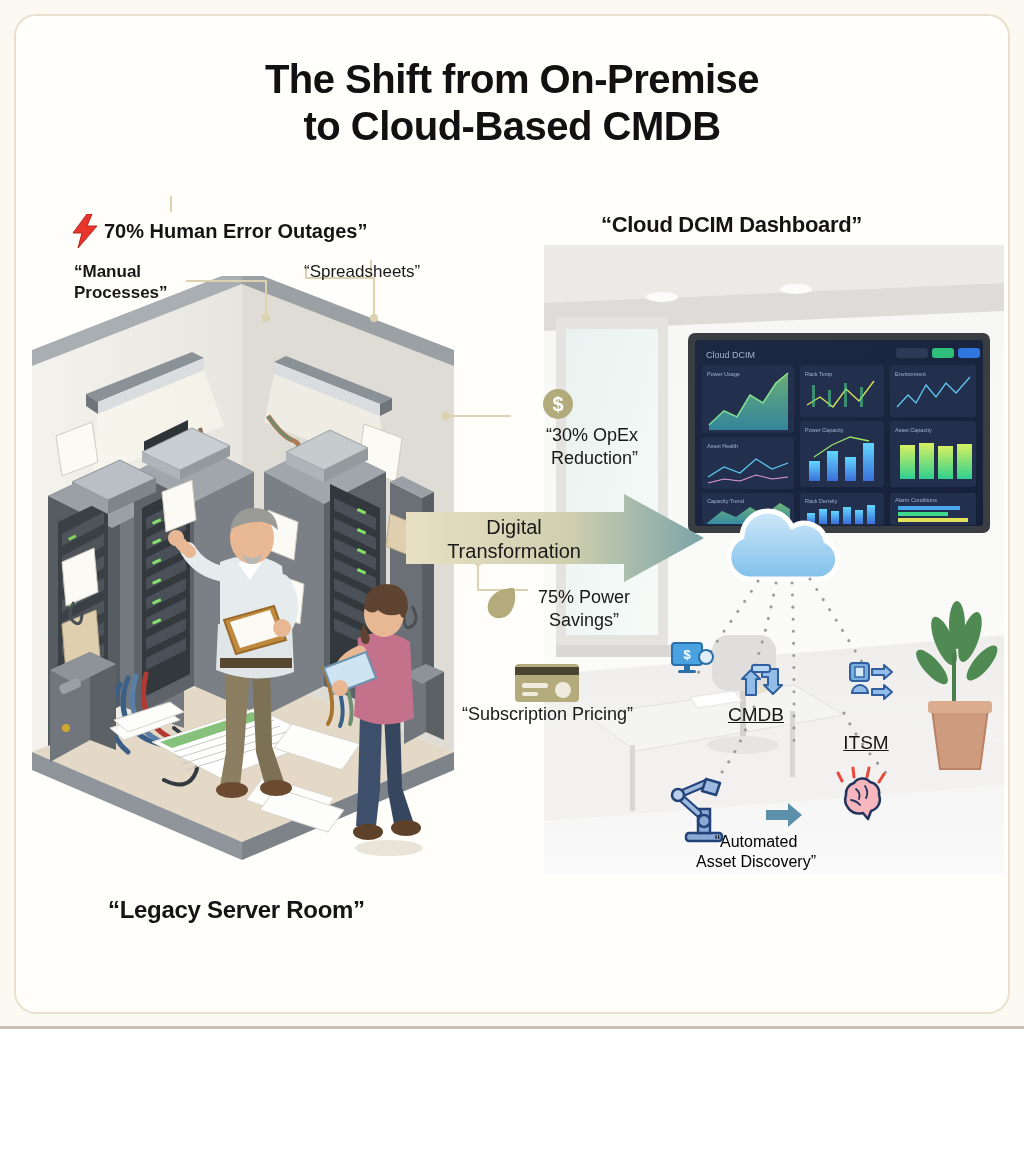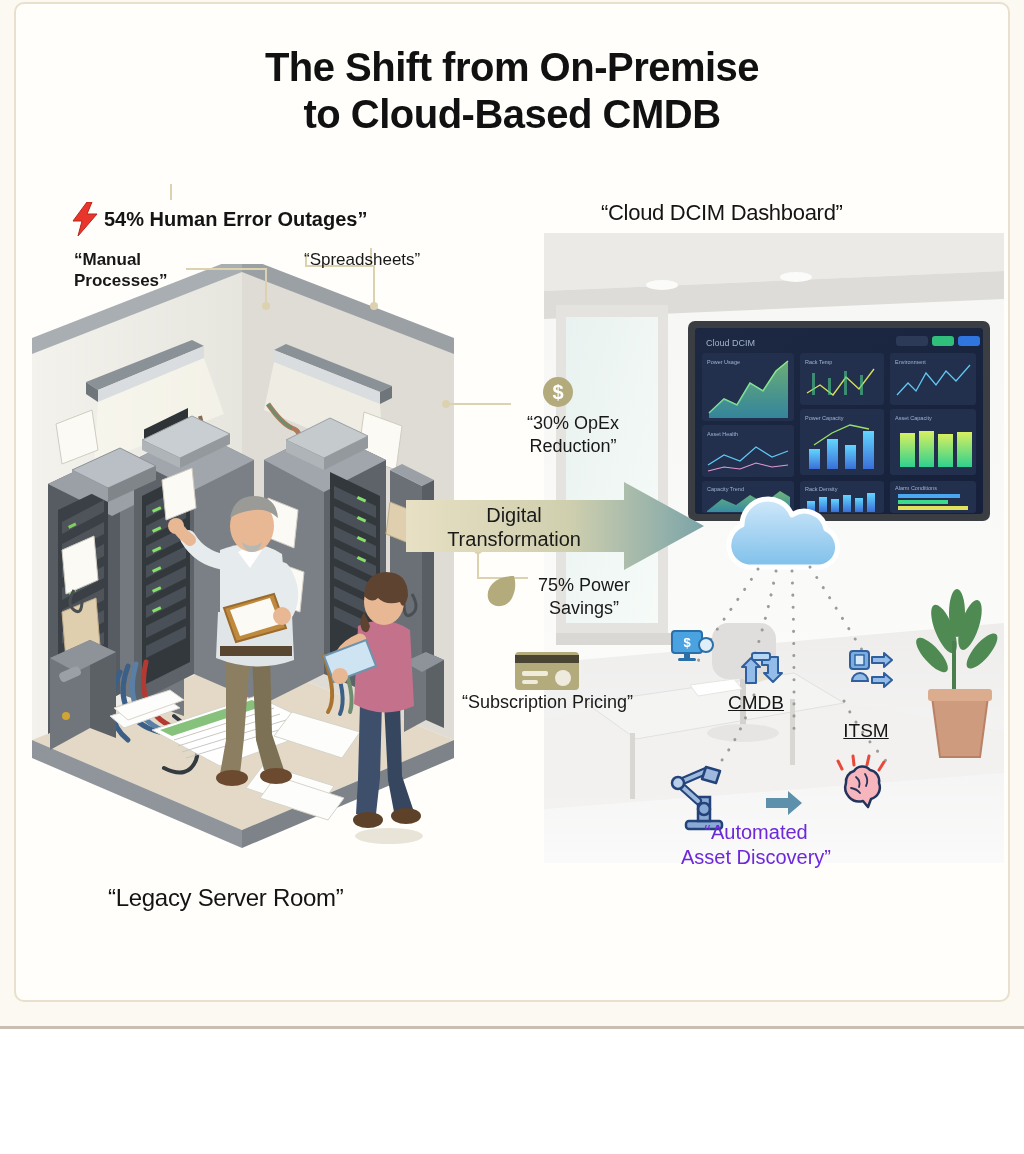--- a/index.html
+++ b/index.html
@@ -6,63 +6,63 @@
   html,body { width:1024px; height:1154px; }
   body {
     font-family: "Liberation Sans", sans-serif;
     background:#fbf9f1;
     position:relative;
     overflow:hidden;
   }
 
   
   #card {
-    position:absolute; left:14px; top:2px;
+    position:absolute; left:14px; top:14px;
     width:996px; height:1000px;
     background:#fffefb;
     border:2px solid #e8e0cd;
-    border-radius:10px;
+    border-radius:22px;
     overflow:hidden;
   }
 
   
   #title {
     position:absolute; left:0; top:40px; width:100%;
     text-align:center;
     font-size:40px; font-weight:bold; color:#111;
     line-height:1.18; letter-spacing:-0.5px;
   }
   #title span { display:block; }
 
   
   .caption {
-    position:absolute; font-size:22px; font-weight:400; color:#141414;
+    position:absolute; font-size:22px; font-weight:700; color:#141414;
     letter-spacing:-0.3px; white-space:nowrap;
   }
   #cap-cloud { left:585px; top:196px; }
   #cap-legacy { left:92px; top:880px; font-size:24px; }
 
   
   #stat-outage {
     position:absolute; left:56px; top:198px;
     display:flex; align-items:center; gap:6px;
   }
   #stat-outage .txt { font-size:20px; font-weight:600; color:#141414; white-space:nowrap; }
 
   
   .anno { position:absolute; font-size:17px; color:#181818; line-height:1.25; }
 
   #anno-manual { left:58px; top:245px; width:130px; text-align:left;font-weight:bold; }
   #anno-spread { left:288px; top:245px; }
-  #anno-opex   { left:492px; top:408px; width:130px; text-align:center; font-size:18px; }
+  #anno-opex   { left:492px; top:408px; width:130px; text-align:right; font-size:18px; }
   #anno-power  { left:508px; top:570px; width:120px; text-align:center; font-size:18px; }
   #anno-sub    { left:446px; top:687px; width:220px; text-align:left; font-size:18px; }
 
   .anno-bot {
-    position:absolute; font-size:20px; color:#6d28d9;
+    position:absolute; font-size:16px; color:#000000;
     text-align:center; line-height:1.25; width:200px;
   }
   #anno-auto { left:640px; top:816px; }
   #anno-ai   { left:812px; top:816px; width:160px; }
 
   .icon-label {
     position:absolute; font-size:19px; color:#161616; text-align:center; width:120px;text-decoration:underline;
   }
   #lbl-cmdb { left:680px; top:688px; }
   #lbl-itsm { left:790px; top:688px;margin-top:28px; }
@@ -559,21 +559,21 @@
   </svg>
 
   <div id="cap-cloud" class="caption">“Cloud DCIM Dashboard”</div>
   <div id="cap-legacy" class="caption">“Legacy Server Room”</div>
 
   <div id="stat-outage">
     <svg width="26" height="34" viewBox="0 0 26 34">
       <path d="M15,0 L1,19 L10,19 L6,34 L25,12 L15,12 L20,0 Z" fill="#e8362c"></path>
       <path d="M15,0 L1,19 L10,19 L6,34 L25,12 L15,12 L20,0 Z" fill="none" stroke="#b8241c" stroke-width="1"></path>
     </svg>
-    <span class="txt">54% Human Error Outages”</span>
+    <span class="txt">70% Human Error Outages”</span>
   </div>
 
   <div id="anno-manual" class="anno">
     <div>“Manual</div>
     <div>Processes”</div>
   </div>
 
   <div id="anno-spread" class="anno">
     <div>“Spreadsheets”</div>
   </div>

